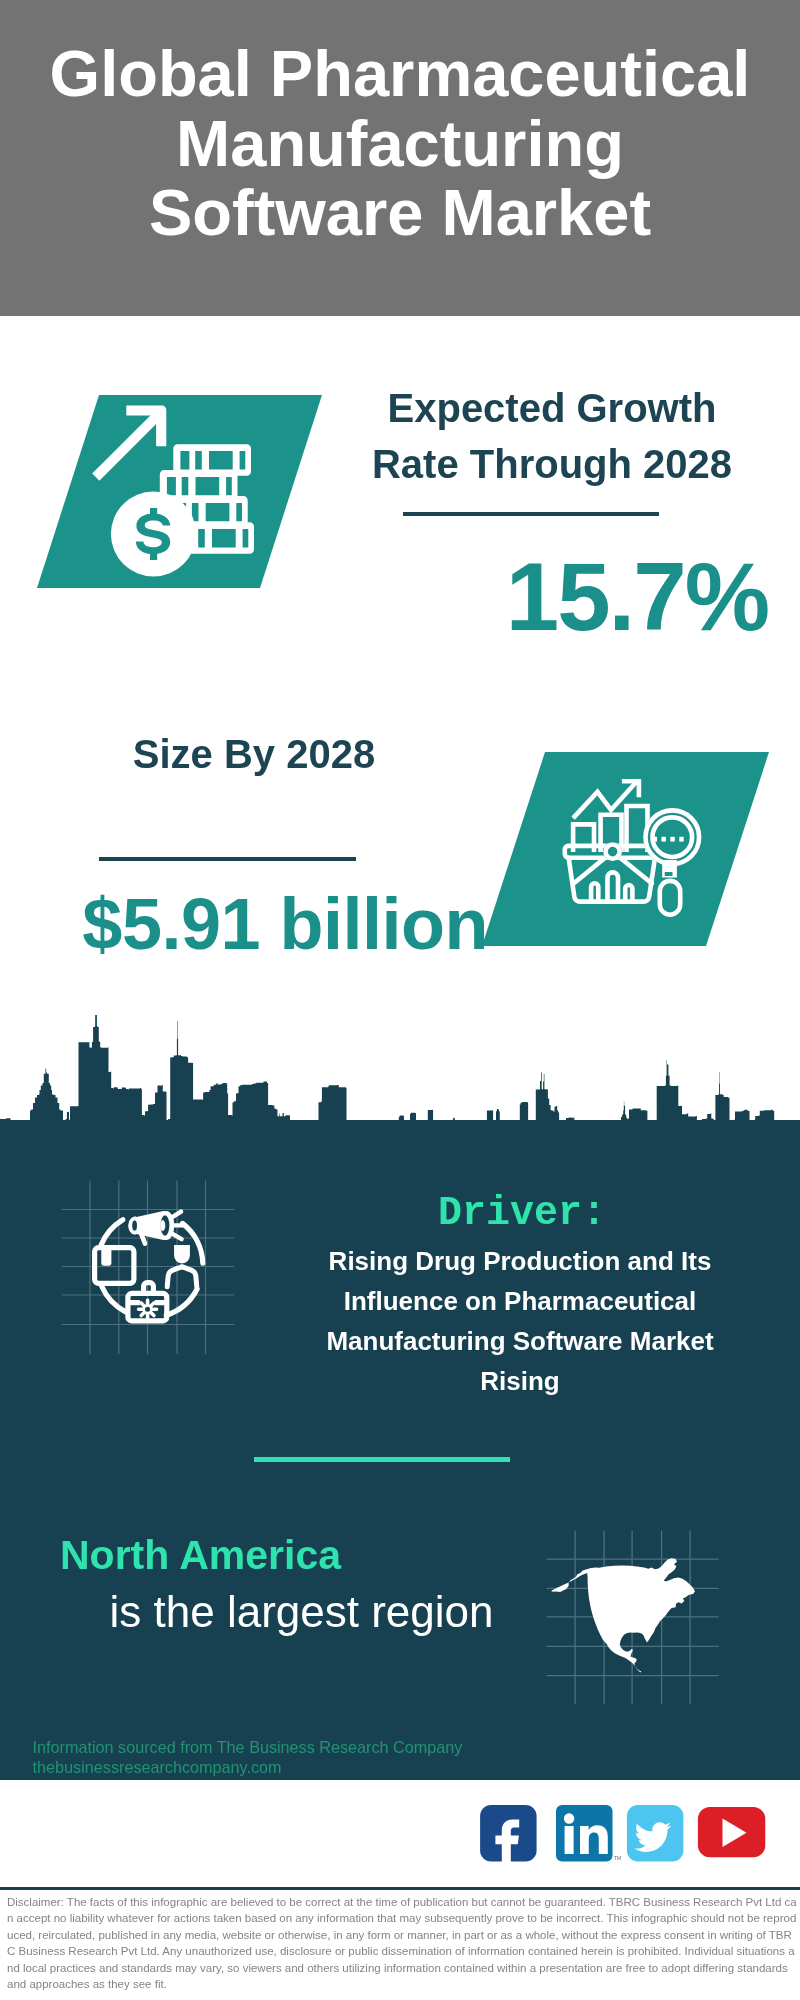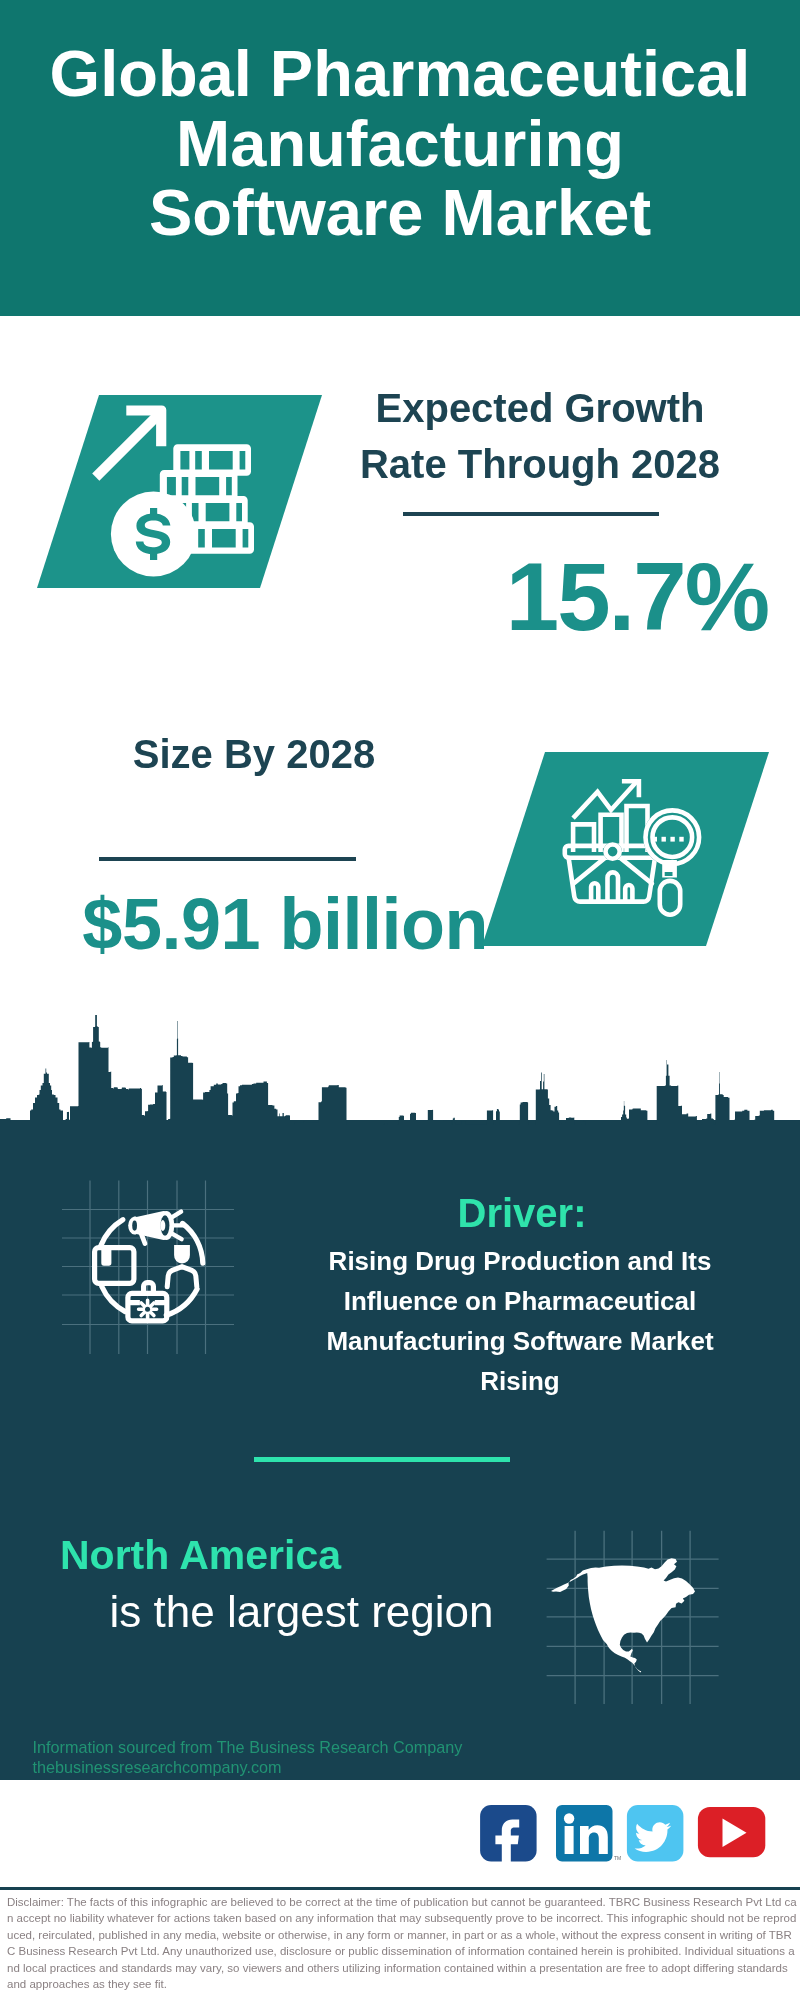--- a/index.html
+++ b/index.html
@@ -6,21 +6,21 @@
   html, body { margin:0; padding:0; }
   body {
     width:800px; height:2000px;
     font-family:"Liberation Sans", sans-serif;
     background:#ffffff;
     overflow:hidden;
   }
   .page { position:relative; width:800px; height:2000px; overflow:hidden; background:#fff; }
 
   
-  .hdr { position:absolute; left:0; top:0; width:800px; height:316px; background:#0f766e; }
+  .hdr { position:absolute; left:0; top:0; width:800px; height:316px; background:#737373; }
   .hdr-title { position:absolute; left:0; top:0; width:800px; color:#fff;
     font-weight:bold; font-size:65px; line-height:69.5px; text-align:center; }
   .hdr-title > div { white-space:nowrap; }
 
   
   .pgram { position:absolute; background:#1c938a; }
   .pgram-ico { position:absolute; }
 
   
   .stat-label { position:absolute; font-weight:bold; font-size:40px; line-height:56px;
@@ -87,21 +87,21 @@
         </g>
 
       <circle cx="153.5" cy="534" r="42.6"></circle>
     </g>
 
     <g fill="#1c938a">
       <path d="M150.0 508.0 h7.2 v7.0 h-7.2 z M150.0 552.5 h7.2 v7.5 h-7.2 z"></path>
       <path d="M153.6 513.5 c-9.8 0 -17.2 4.8 -17.2 12.2 c0 7.0 5.6 10.0 15.0 11.5 c7.6 1.2 10.4 2.4 10.4 5.2 c0 3.0 -3.8 4.8 -9.0 4.8 c-5.6 0 -9.2 -2.0 -9.4 -5.6 h-7.6 c0.2 7.8 7.2 12.6 17.2 12.6 c10.0 0 17.2 -4.6 17.2 -12.2 c0 -7.2 -5.8 -10.2 -15.6 -11.8 c-7.4 -1.2 -9.8 -2.4 -9.8 -5.0 c0 -2.8 3.4 -4.6 8.8 -4.6 c5.2 0 8.6 1.8 9.2 5.0 h7.6 c-0.8 -7.4 -7.4 -12.1 -16.8 -12.1 z"></path>
     </g>
   </svg>
-  <div class="stat-label" style="left:300px; top:380px; width:480px;">
+  <div class="stat-label" style="left:312px; top:380px; width:480px;">
     <div>Expected Growth</div>
     <div>Rate Through 2028</div>
   </div>
   <div class="rule" style="left:403px; top:512px; width:256px;"></div>
   <div class="stat-value" style="left:288px; top:549px; width:480px; font-size:96px; line-height:96px; letter-spacing:-2px;">15.7%</div>
 
   <div class="stat-label" style="left:19px; top:726px; width:470px;">
     <div>Size By 2028</div>
   </div>
   <div class="rule" style="left:99px; top:857px; width:257px;"></div>
@@ -207,21 +207,21 @@
     </g>
     <g>
       <g stroke="#ffffff" stroke-width="3.6" stroke-linecap="round" fill="none">
         <path d="M138.6 1309.2 L156.6 1309.2 M141.2 1302.9 L153.9 1315.6 M147.6 1300.2 L147.6 1318.2 M153.9 1302.9 L141.2 1315.6"></path>
       </g>
       <circle cx="147.55" cy="1309.25" r="4.6" fill="#ffffff"></circle>
       <circle cx="147.55" cy="1309.25" r="2.5" fill="#174150"></circle>
     </g>
   </svg>
 
-  <div class="driver-head" style="left:282px; top:1191px; width:480px;">Driver:</div>
+  <div class="driver-head" style="left:282px; top:1191px; width:480px;font-family:Liberation Mono, monospace;">Driver:</div>
   <div class="driver-text" style="left:280px; top:1241px; width:480px;">
     <div>Rising Drug Production and Its</div>
     <div>Influence on Pharmaceutical</div>
     <div>Manufacturing Software Market</div>
     <div>Rising</div>
   </div>
   <div class="grule" style="left:254px; top:1457px; width:256px;"></div>
 
   <div class="region-name" style="left:60px; top:1532px; width:483px;">North America</div>
   <div class="region-text" style="left:60px; top:1588px; width:483px;">

